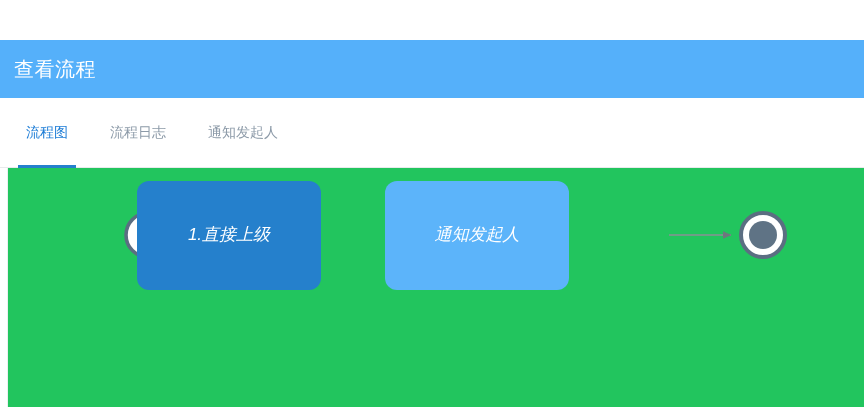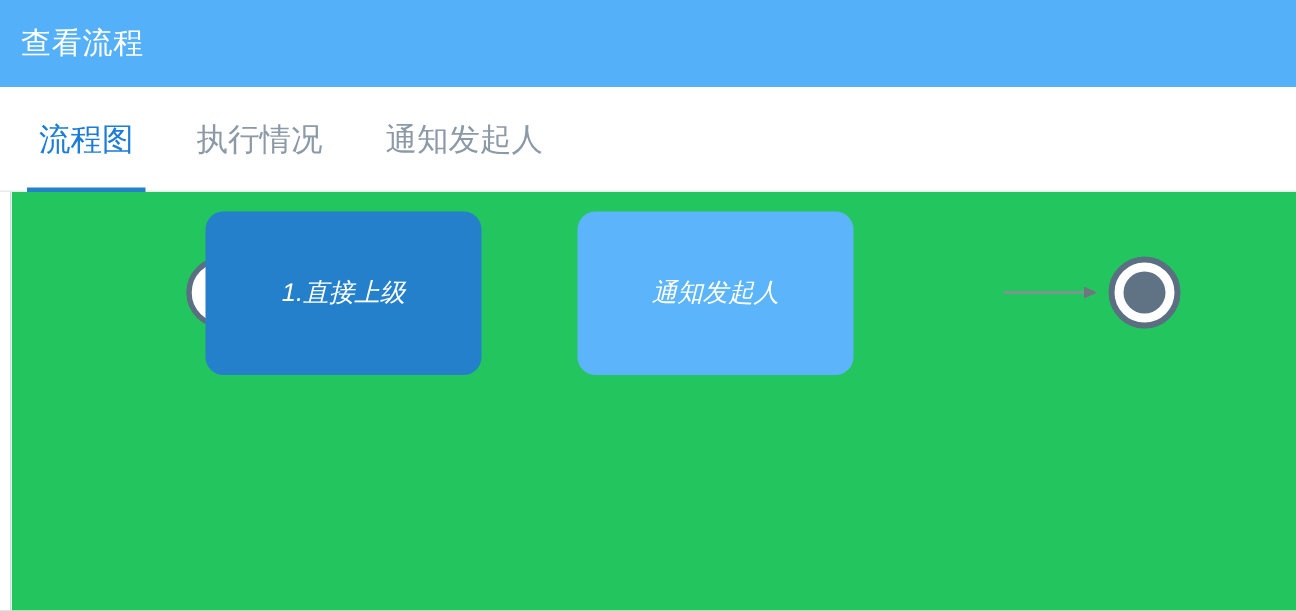--- a/index.html
+++ b/index.html
@@ -16,20 +16,21 @@
   }
 
   
   .page-header {
     height: 58px;
     background: #55b0fa;
     display: flex;
     align-items: center;
     padding: 0 14px;
     box-sizing: border-box;
+    margin-top: 40px;
   }
   .page-title {
     color: #ffffff;
     font-size: 20px;
     line-height: 1;
     letter-spacing: 0.5px;
     font-weight: 400;
   }
 
   
@@ -45,21 +46,21 @@
   .tab-bar::after {
     content: "";
     position: absolute;
     left: 0;
     right: 0;
     bottom: 0;
     height: 1px;
     background: #e8eaec;
   }
   .tab {
-    font-size: 21px;
+    font-size: 14px;
     color: #8c9aa8;
     padding: 0 4px;
     margin-right: 34px;
     position: relative;
     height: 100%;
     display: flex;
     align-items: center;
     cursor: pointer;
     white-space: nowrap;
   }
@@ -115,21 +116,21 @@
 </div>
 
 <div class="tab-bar">
 
   <div class="tab active">
     <span>流程图</span>
     <span class="tab-underline"></span>
   </div>
 
   <div class="tab">
-    <span>执行情况</span>
+    <span>流程日志</span>
 
   </div>
 
   <div class="tab">
     <span>通知发起人</span>
 
   </div>
 
 </div>
 

